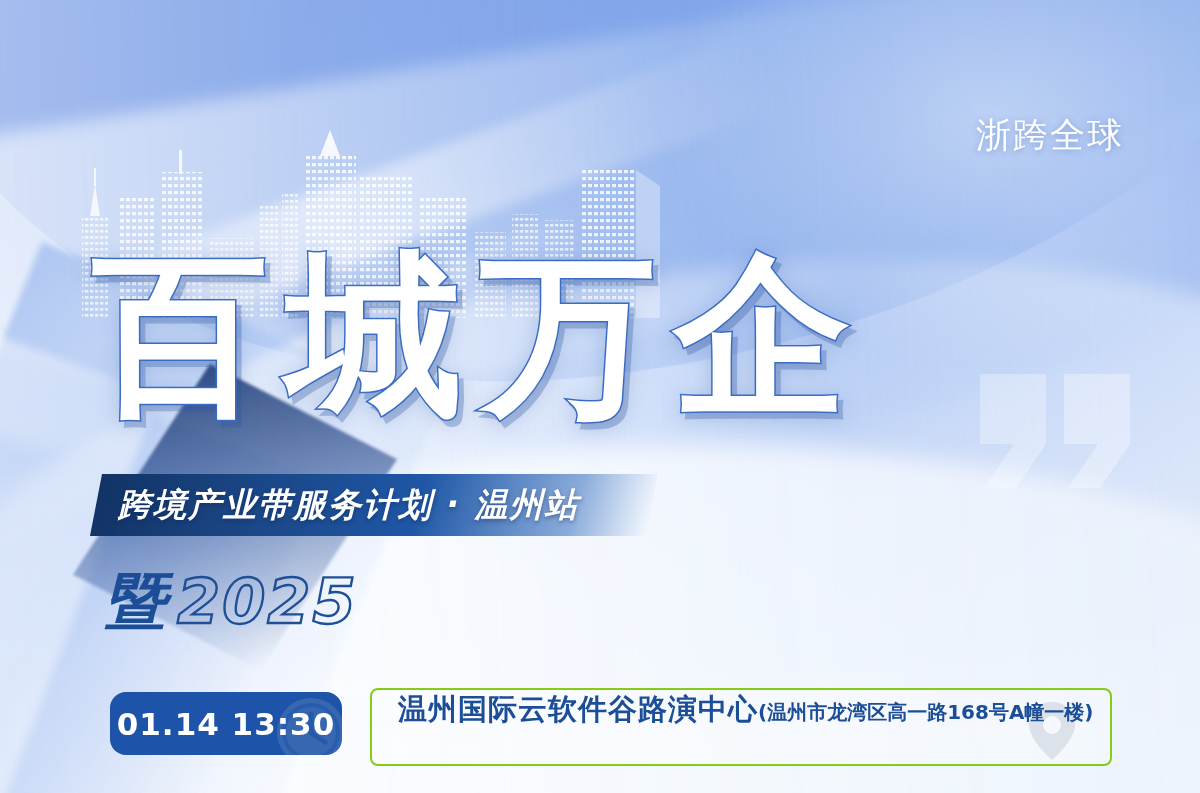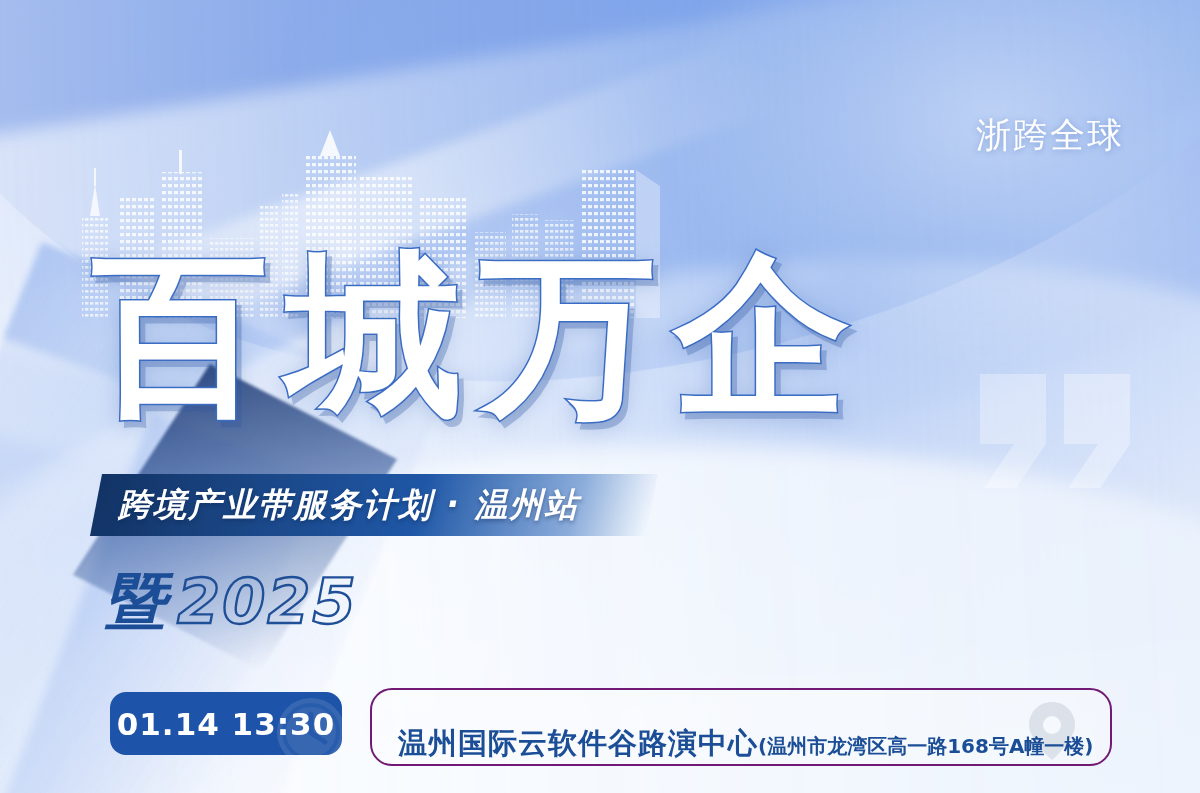--- a/index.html
+++ b/index.html
@@ -180,24 +180,24 @@
     font-family:"DejaVu Sans","Liberation Sans",sans-serif;
     position:relative;z-index:2;
   }
   .clock-wm{
     position:absolute;right:-6px;bottom:-14px;
     width:74px;height:74px;opacity:.22;z-index:1;
   }
 
   .venuepill{
     position:absolute;left:370px;top:688px;
-    width:738px;height:74px;border-radius:22px;
-    border:2px solid #701a75;
+    width:738px;height:74px;border-radius:8px;
+    border:2px solid #84cc16;
     background:rgba(255,255,255,.30);
-    display:flex;align-items:flex-end;
+    display:flex;align-items:flex-start;
     overflow:hidden;
   }
   .venue-text{
     position:relative;z-index:2;
     padding-left:26px;
     color:#1b4e96;font-weight:700;
     white-space:nowrap;
     font-family:"DejaVu Sans","Liberation Sans",sans-serif;
   }
   .venue-main{font-size:29px;letter-spacing:1px;}

